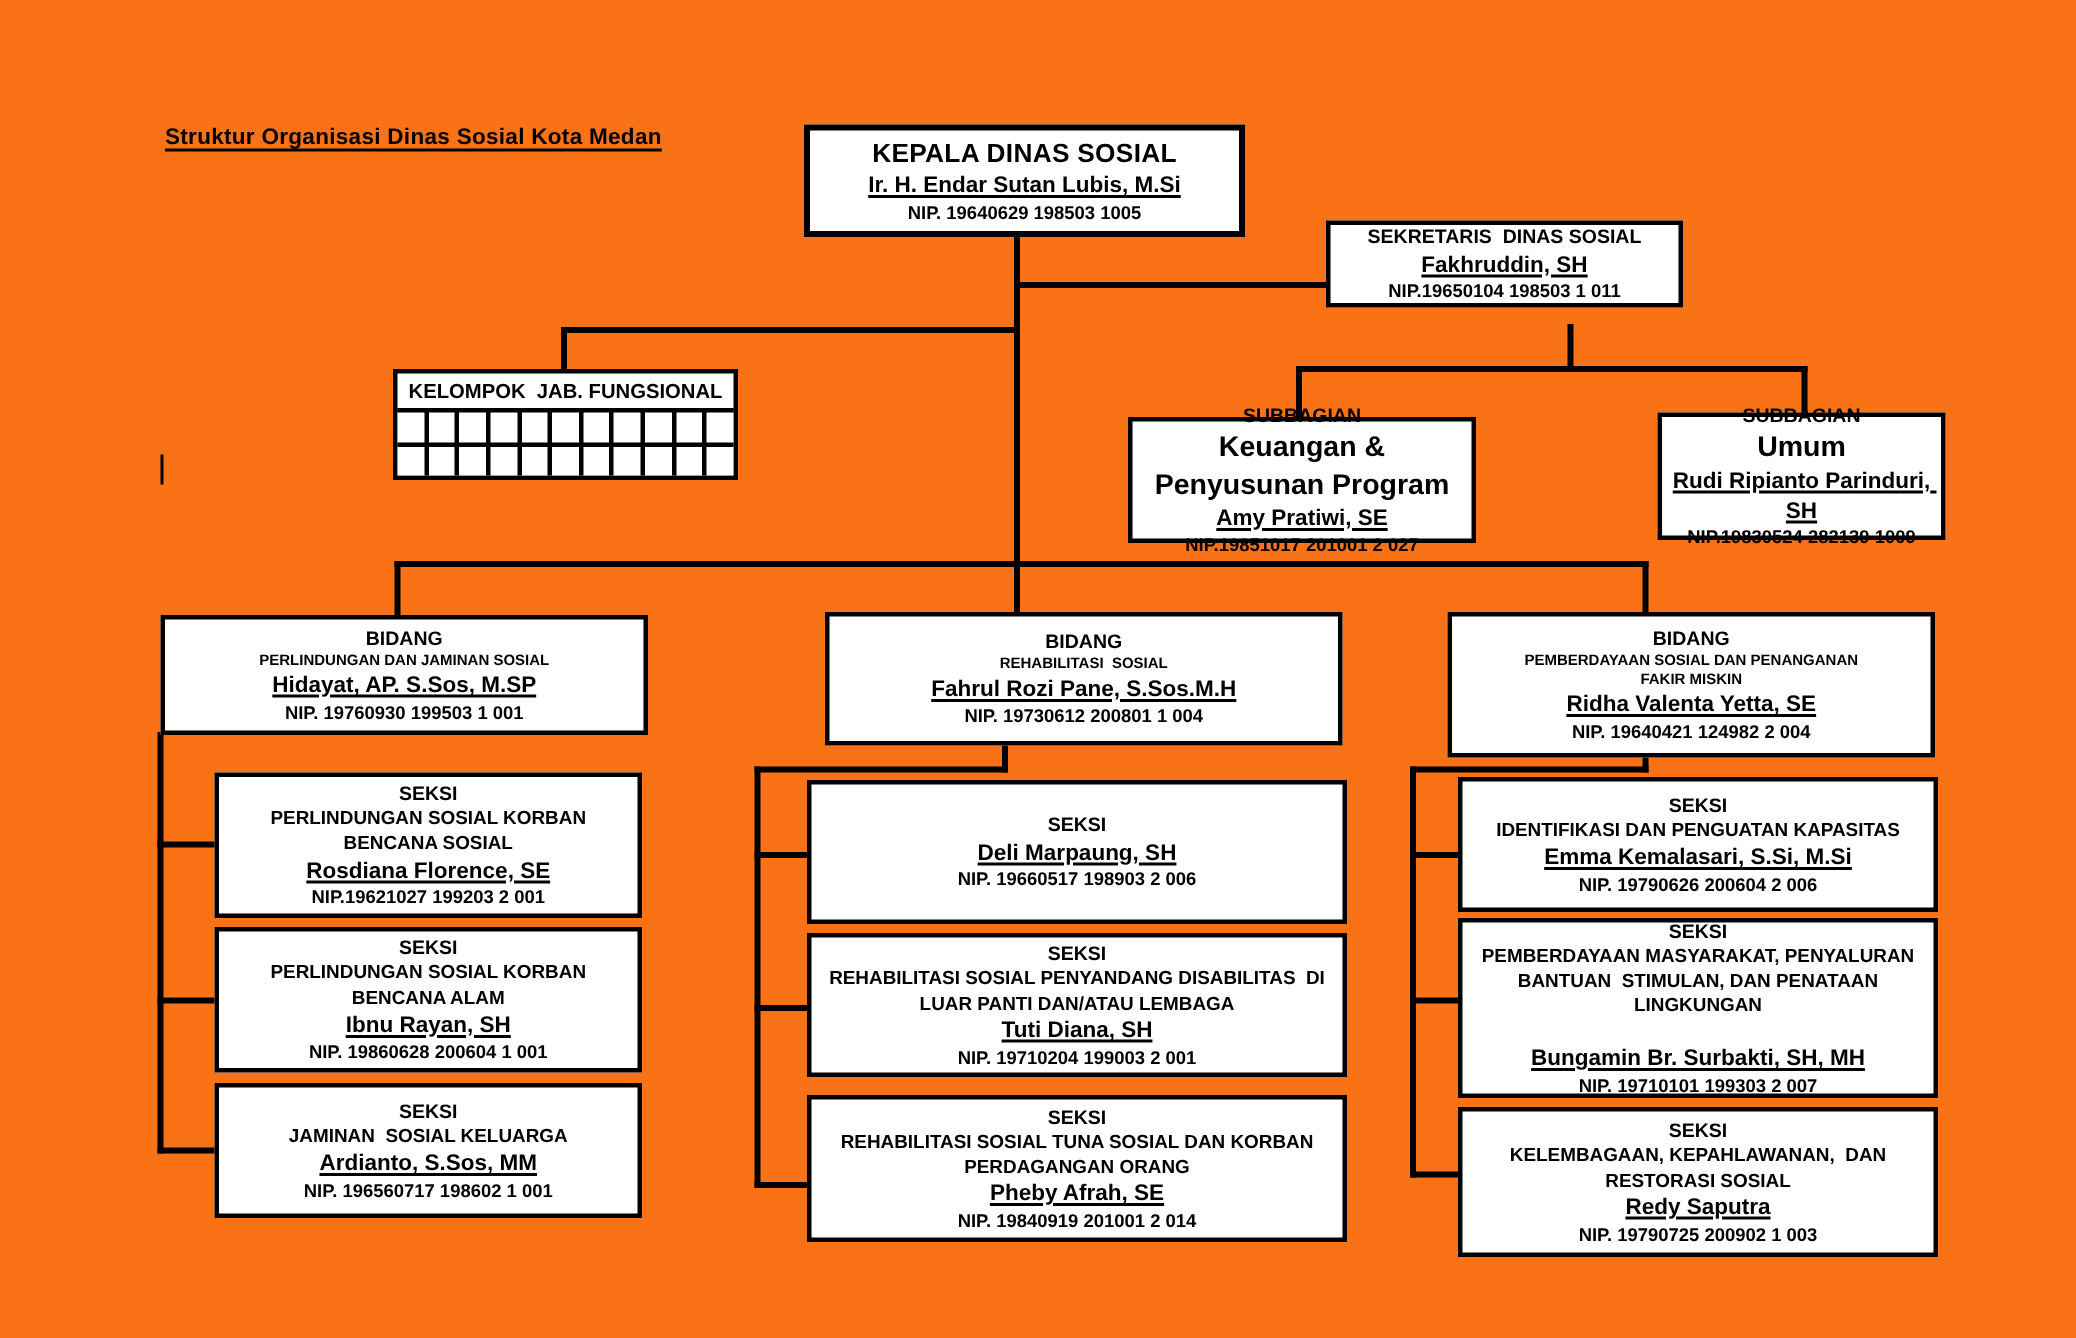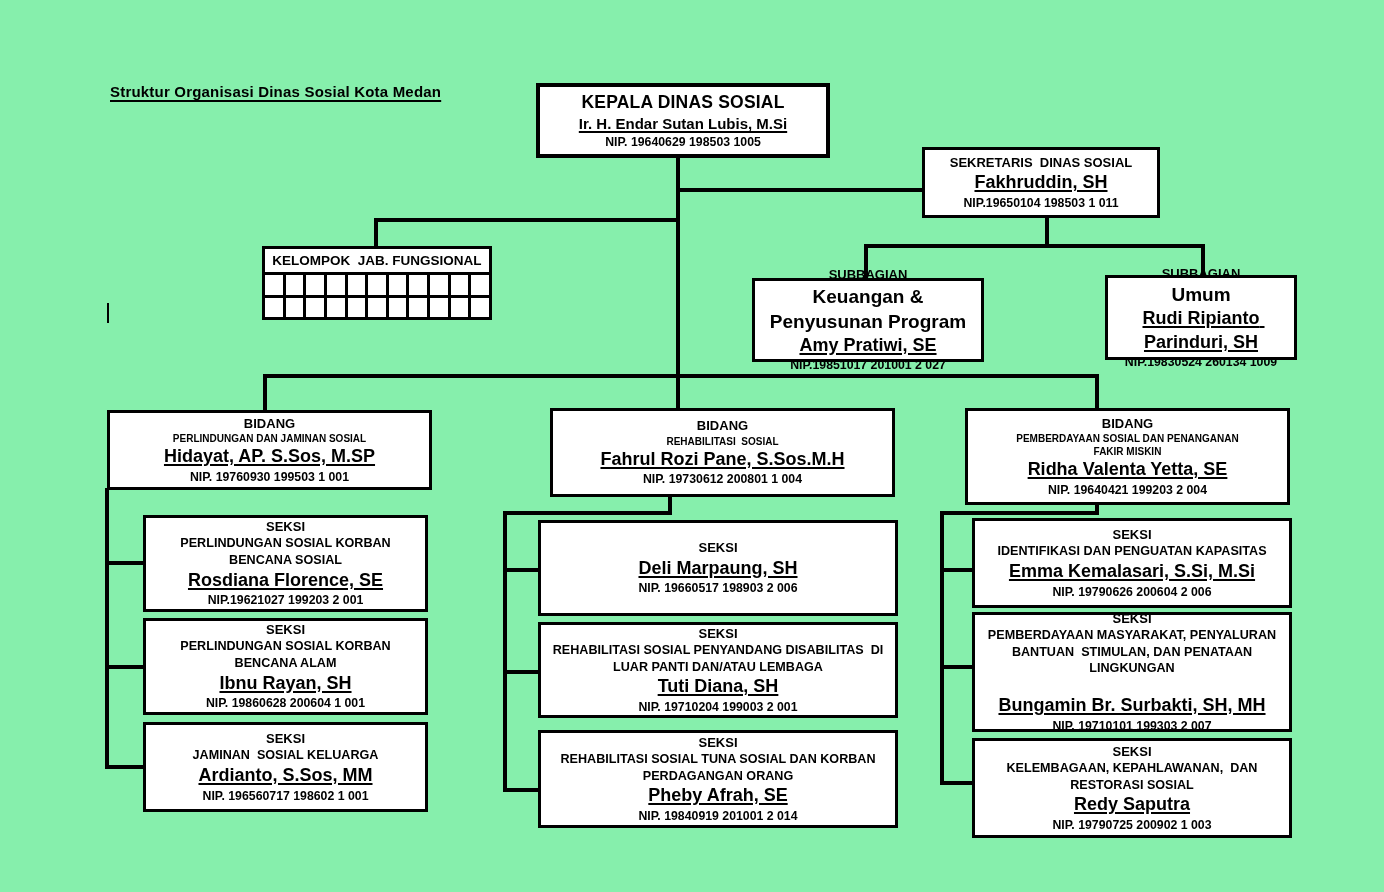--- a/index.html
+++ b/index.html
@@ -1,35 +1,35 @@
 <!DOCTYPE html>
 <html><head>
 <meta charset="utf-8">
 <style>
   html,body{margin:0;padding:0;background:#fff;}
   .canvas{
-    position:relative;width:1384px;height:892px;background:#86efac;
+    position:relative;width:1384px;height:892px;background:#f97316;
     font-family:"Liberation Sans", sans-serif;font-weight:bold;color:#000;
     overflow:hidden;
   }
   .page-title{
     position:absolute;left:110px;top:83px;font-size:15px;
     text-decoration:underline;text-decoration-thickness:2px;text-underline-offset:3px;
     letter-spacing:.2px;white-space:pre-wrap;
   }
   .box{
     position:absolute;background:#fff;border:3px solid #000;box-sizing:border-box;
     display:flex;flex-direction:column;justify-content:center;align-items:center;
     text-align:center;padding:2px 4px;line-height:1.32;
   }
   .line{white-space:pre-wrap;}
   .t-title{font-size:13px;}
   .t-sub{font-size:19px;}
   .t-dept{font-size:12.6px;}
-  .name{font-size:18px;text-decoration:underline;text-decoration-thickness:2px;text-underline-offset:2px;}
+  .name{font-size:15px;text-decoration:underline;text-decoration-thickness:2px;text-underline-offset:2px;}
   .nip{font-size:12.3px;}
   .kp-title{font-size:17.5px;letter-spacing:.2px;}
   .kp-name{font-size:15px;}
   .bid-dept{font-size:10px;}
   .gap-top{margin-top:17px;}
   .hline{position:absolute;height:4px;background:#000;}
   .vline{position:absolute;width:4px;background:#000;}
   .thin-tick{position:absolute;width:2px;background:#000;}
   
   .kel-box{padding:0;justify-content:flex-start;}
@@ -80,21 +80,21 @@
   <div class="hline" style="left:940px;top:781px;width:34px;"></div>
 
   <div class="thin-tick" style="left:107px;top:303px;height:20px;"></div>
 
   <div class="box" style="left:536px;top:83px;width:294px;height:75px;border-width:4px;">
     <div class="line kp-title">KEPALA DINAS SOSIAL</div>
     <div class="line kp-name name">Ir. H. Endar Sutan Lubis, M.Si</div>
     <div class="line nip">NIP. 19640629 198503 1005</div>
   </div>
 
-  <div class="box" style="left:922px;top:147px;width:238px;height:71px;text-align:right;">
+  <div class="box" style="left:884px;top:147px;width:238px;height:58px;text-align:right;">
     <div class="line t-title">SEKRETARIS  DINAS SOSIAL</div>
     <div class="line name">Fakhruddin, SH</div>
     <div class="line nip">NIP.19650104 198503 1 011</div>
   </div>
 
   <div class="box kel-box" style="left:262px;top:246px;width:230px;height:74px;">
     <div class="kel-head">KELOMPOK  JAB. FUNGSIONAL</div>
     <div class="kel-grid" style="grid-template-columns: repeat(11, 1fr);">
         <div class="kel-cell"></div>
         <div class="kel-cell"></div>
@@ -125,21 +125,21 @@
     <div class="line t-title">SUBBAGIAN</div>
     <div class="line t-sub">Keuangan &amp; Penyusunan Program</div>
     <div class="line name">Amy Pratiwi, SE</div>
     <div class="line nip">NIP.19851017 201001 2 027</div>
   </div>
 
   <div class="box" style="left:1105px;top:275px;width:192px;height:85px;">
     <div class="line t-title">SUBBAGIAN</div>
     <div class="line t-sub">Umum</div>
     <div class="line name">Rudi Ripianto Parinduri, SH</div>
-    <div class="line nip">NIP.19830524 260134 1009</div>
+    <div class="line nip">NIP.19830524 282139 1009</div>
   </div>
 
   <div class="box" style="left:107px;top:410px;width:325px;height:80px;">
     <div class="line t-title">BIDANG</div>
     <div class="line bid-dept">PERLINDUNGAN DAN JAMINAN SOSIAL</div>
     <div class="line name">Hidayat, AP. S.Sos, M.SP</div>
     <div class="line nip">NIP. 19760930 199503 1 001</div>
   </div>
 
   <div class="box" style="left:550px;top:408px;width:345px;height:89px;">
@@ -147,21 +147,21 @@
     <div class="line bid-dept">REHABILITASI  SOSIAL</div>
     <div class="line name">Fahrul Rozi Pane, S.Sos.M.H</div>
     <div class="line nip">NIP. 19730612 200801 1 004</div>
   </div>
 
   <div class="box" style="left:965px;top:408px;width:325px;height:97px;">
     <div class="line t-title">BIDANG</div>
     <div class="line bid-dept">PEMBERDAYAAN SOSIAL DAN PENANGANAN
 FAKIR MISKIN</div>
     <div class="line name">Ridha Valenta Yetta, SE</div>
-    <div class="line nip">NIP. 19640421 199203 2 004</div>
+    <div class="line nip">NIP. 19640421 124982 2 004</div>
   </div>
 
   <div class="box" style="left:143px;top:515px;width:285px;height:97px;">
     <div class="line t-title">SEKSI</div>
     <div class="line t-dept">PERLINDUNGAN SOSIAL KORBAN
 BENCANA SOSIAL</div>
     <div class="line name">Rosdiana Florence, SE</div>
     <div class="line nip">NIP.19621027 199203 2 001</div>
   </div>
 

